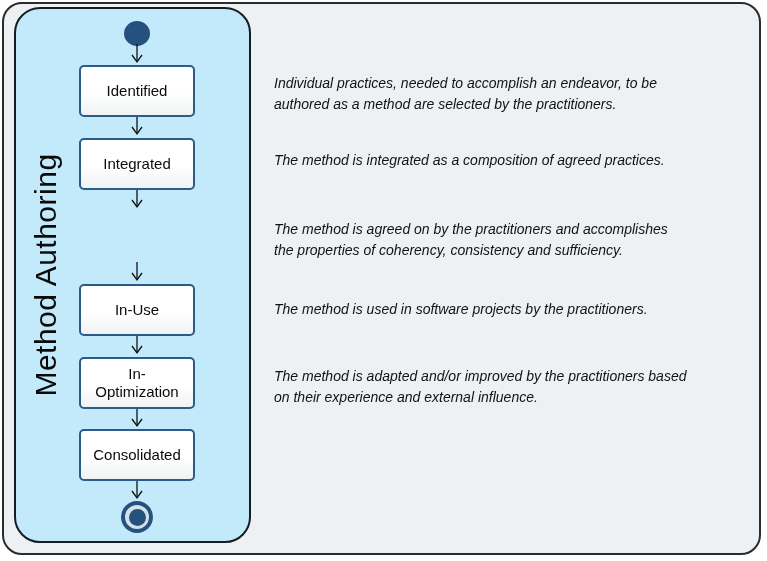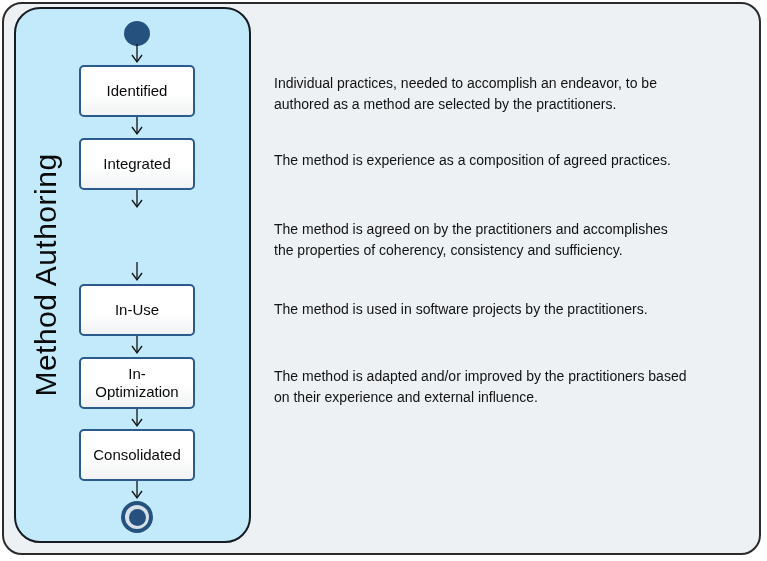--- a/index.html
+++ b/index.html
@@ -41,21 +41,21 @@
     background:#25517e;display:flex;align-items:center;justify-content:center;
   }
   .final-gap{
     width:24px;height:24px;border-radius:50%;background:#d5e0e9;
     display:flex;align-items:center;justify-content:center;
   }
   .final-core{width:17px;height:17px;border-radius:50%;background:#25517e;}
   .arrow{position:absolute;left:129px;width:16px;height:22px;}
   .desc{
     position:absolute;left:274px;width:484px;
-    font-size:14px;line-height:21px;color:#121212;white-space:pre-line;
+    font-size:14px;line-height:21px;color:#121212;white-space:pre-line;font-style:italic;
   }
 </style>
 </head>
 <body>
 
 <div class="canvas">
 
   <div class="frame"></div>
 
   <div class="panel"></div>
@@ -103,20 +103,20 @@
   <div class="state" style="top:429px">Consolidated</div>
 
   <div class="final-node">
     <div class="final-gap">
       <div class="final-core"></div>
     </div>
   </div>
 
   <div class="desc" style="top:73px">Individual practices, needed to accomplish an endeavor, to be
 authored as a method are selected by the practitioners.</div>
-  <div class="desc" style="top:150px">The method is experience as a composition of agreed practices.</div>
+  <div class="desc" style="top:150px">The method is integrated as a composition of agreed practices.</div>
   <div class="desc" style="top:219px">The method is agreed on by the practitioners and accomplishes
 the properties of coherency, consistency and sufficiency.</div>
   <div class="desc" style="top:299px">The method is used in software projects by the practitioners.</div>
   <div class="desc" style="top:366px">The method is adapted and/or improved by the practitioners based
 on their experience and external influence.</div>
 
 </div>
 
 </body></html>

